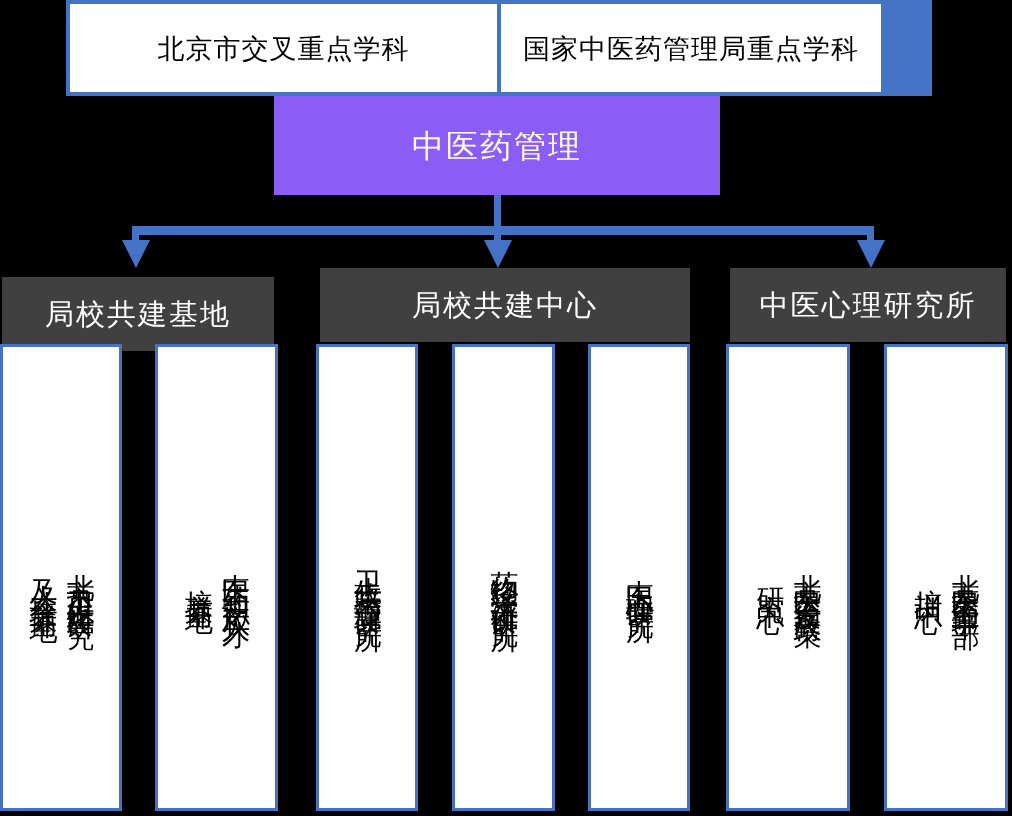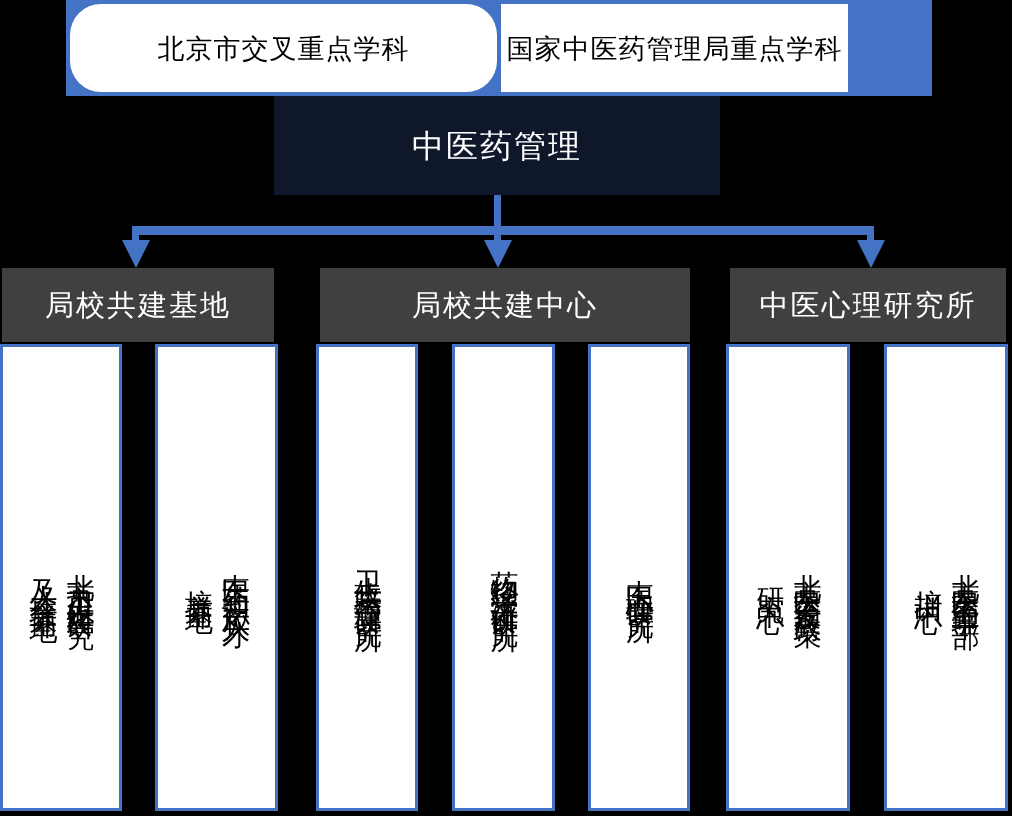--- a/index.html
+++ b/index.html
@@ -35,36 +35,35 @@
     justify-content: center;
     color: #000000;
     font-size: 27px;
     letter-spacing: 1px;
     line-height: 1;
   }
   #top-box-1 {
     width: 427px;
     height: 88px;
     margin: 4px 0 4px 4px;
-    border-radius: 31px;
   }
   #top-box-2 {
-    width: 347px;
+    width: 380px;
     height: 88px;
     margin: 4px 4px 12px 4px;
   }
 
   
   #center-box {
     position: absolute;
     left: 274px;
     top: 96px;
     width: 446px;
     height: 99px;
-    background: #0f172a;
+    background: #8b5cf6;
     display: flex;
     align-items: center;
     justify-content: center;
     color: #ffffff;
     font-size: 32px;
     letter-spacing: 2px;
     line-height: 1;
   }
 
   
@@ -114,21 +113,21 @@
     height: 74px;
     background: #404040;
     display: flex;
     align-items: center;
     justify-content: center;
     color: #ffffff;
     font-size: 29px;
     letter-spacing: 2px;
     line-height: 1;
   }
-  #section-header-1 { left: 2px;   width: 272px; }
+  #section-header-1 { left: 2px;   width: 272px; margin-top: 9px; }
   #section-header-2 { left: 320px; width: 370px; }
   #section-header-3 { left: 730px; width: 276px; }
 
   
   .leaf-box {
     position: absolute;
     top: 344px;
     height: 467px;
     background: #ffffff;
     border: 3px solid #4472c4;

